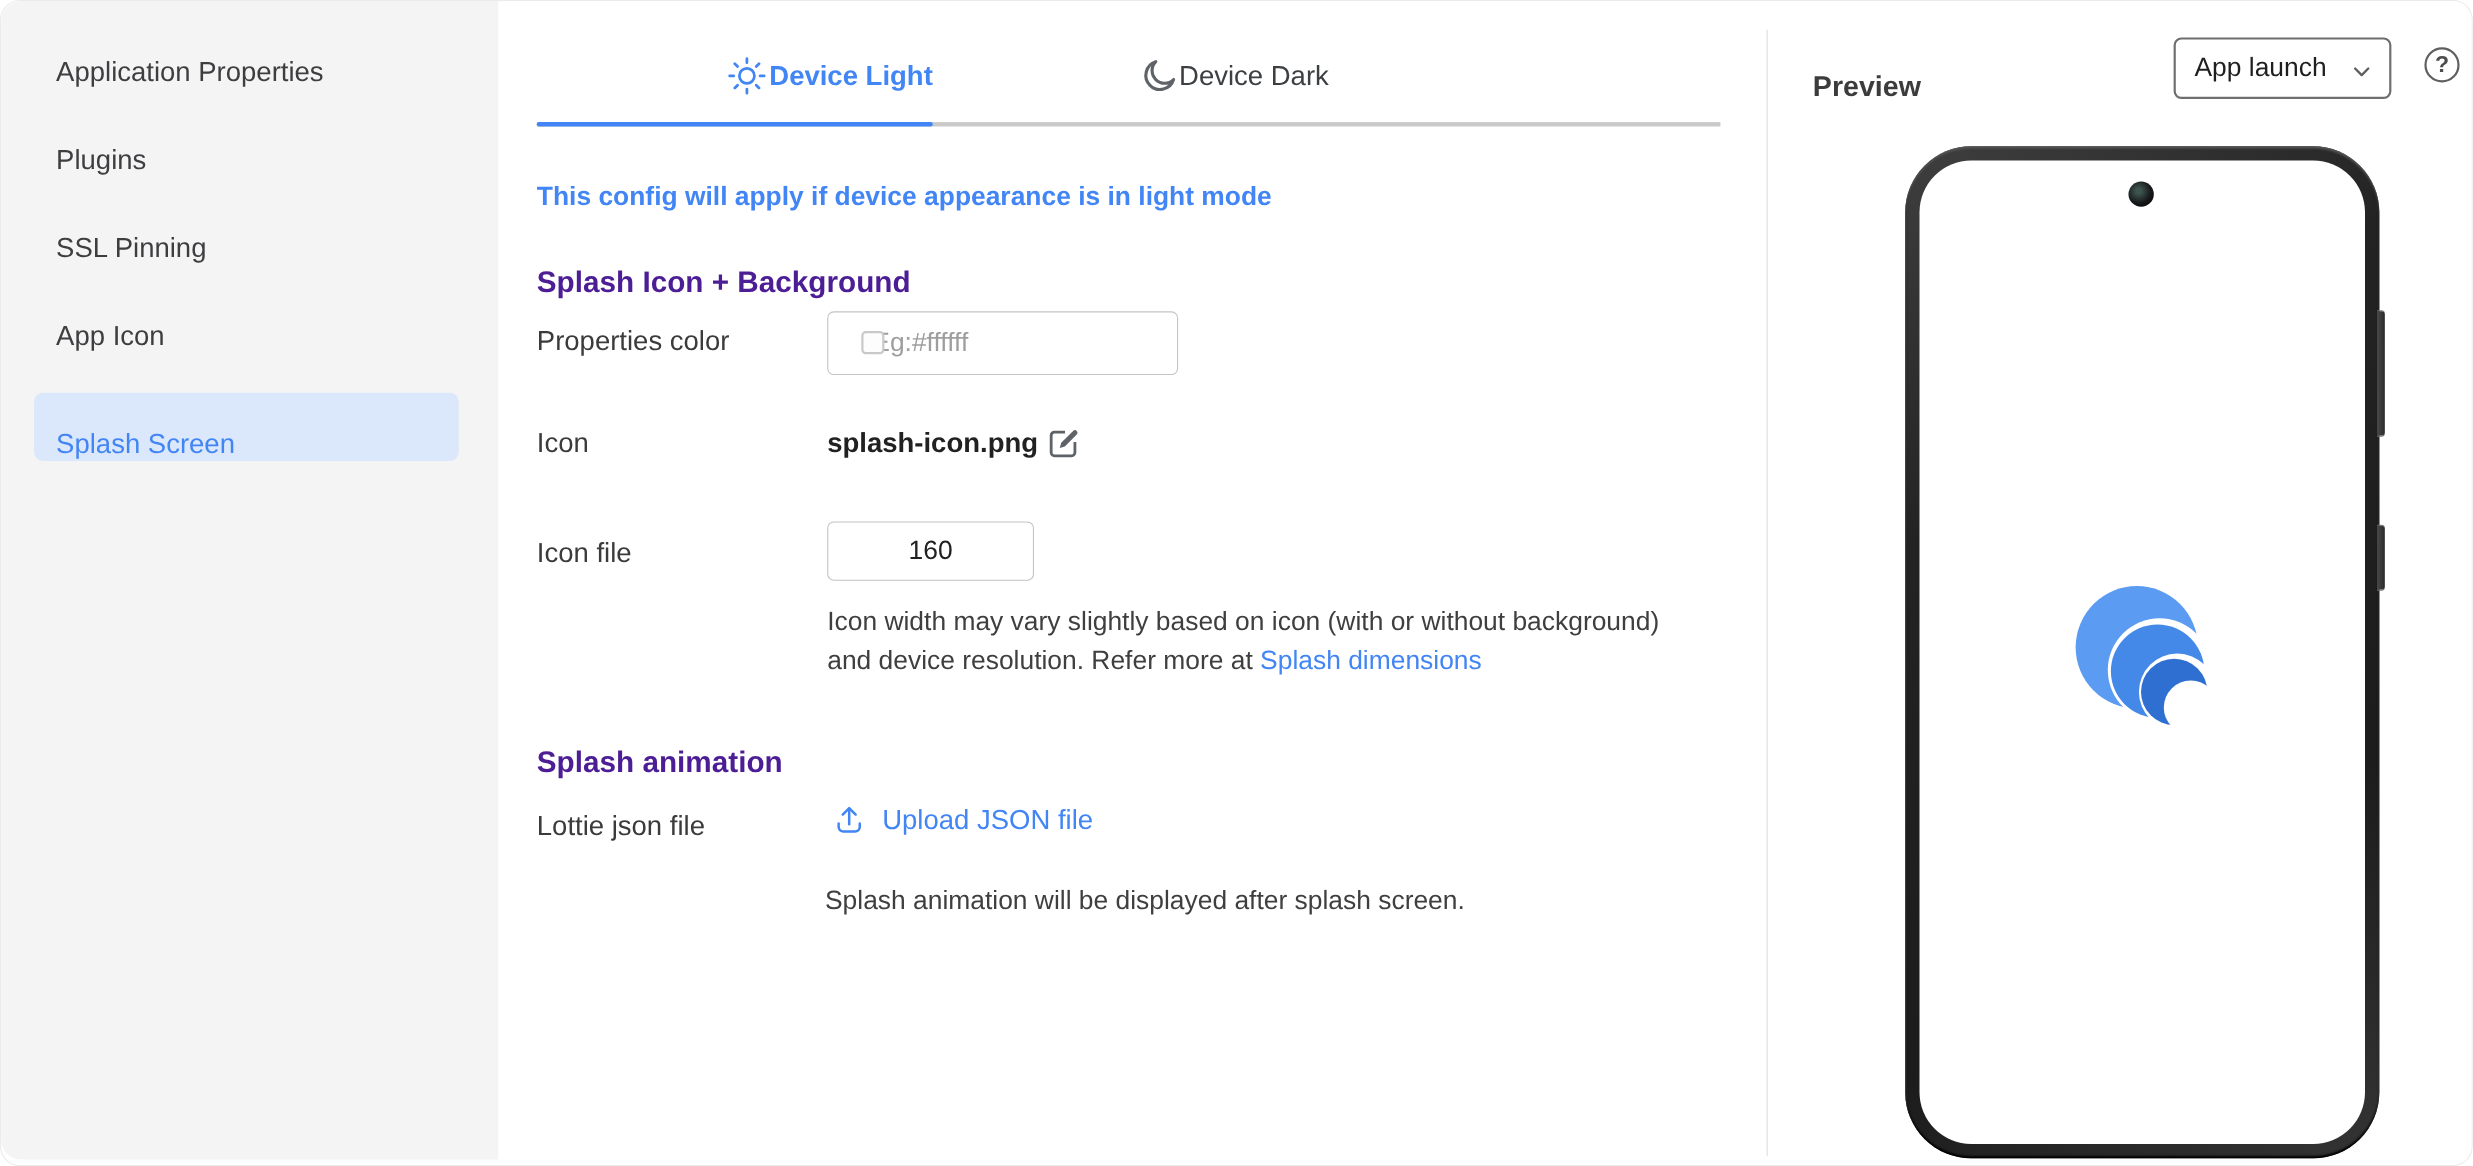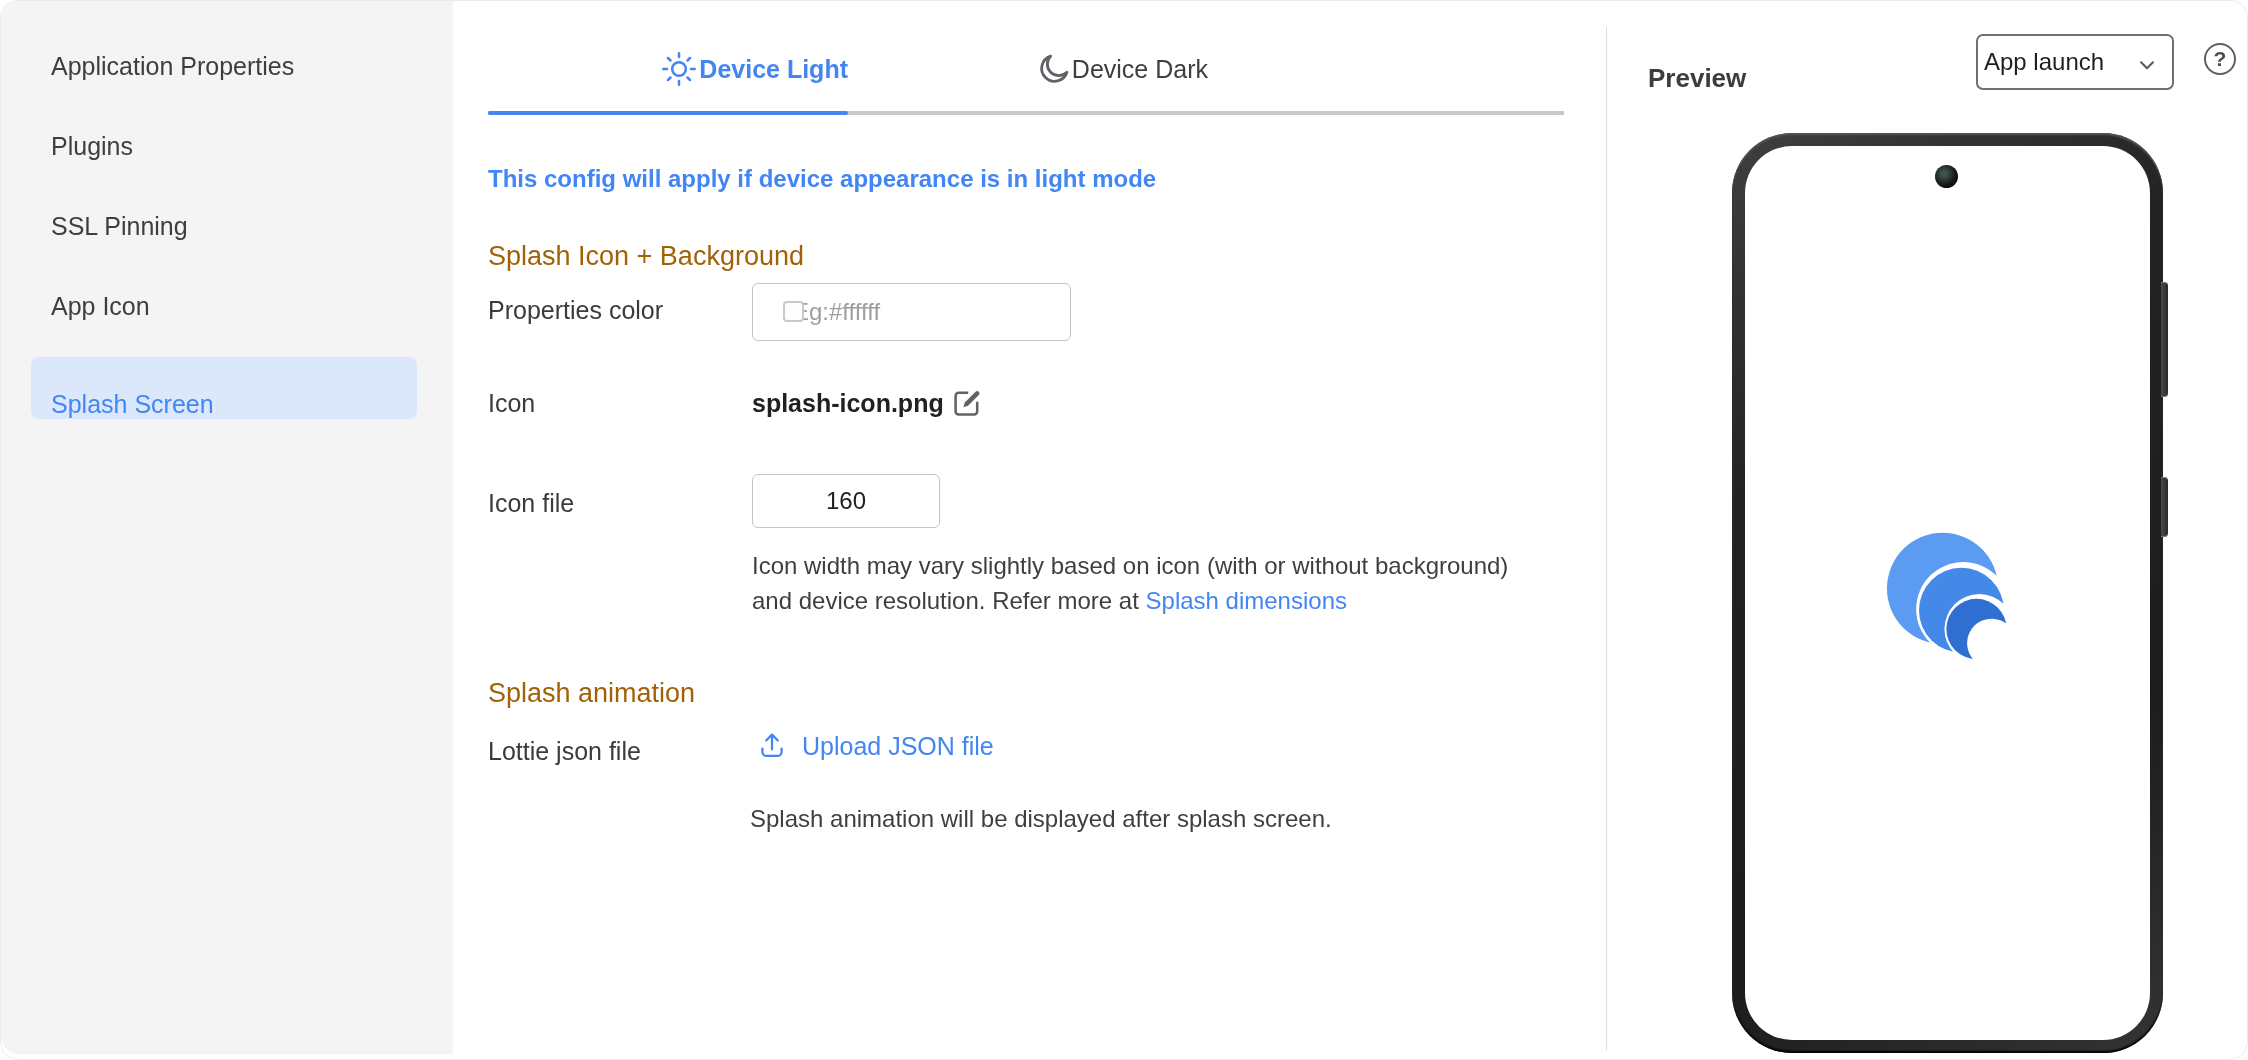--- a/index.html
+++ b/index.html
@@ -16,21 +16,21 @@
   
   .main{position:absolute;left:487px;top:0;width:1076px;height:1060px;}
   .tabbar{position:absolute;left:0;top:30px;width:1076px;height:80px;display:flex;}
   .tab{width:360px;height:76px;display:flex;align-items:center;justify-content:flex-end;cursor:pointer;}
   .tab .tlabel{font-size:25px;font-weight:700;color:#4285f4;}
   .tab.inactive .tlabel{color:#3c4043;font-weight:500;}
   .tab svg{display:block;}
   .tabline{position:absolute;left:0;top:110px;width:1076px;height:4px;background:#c9c9c9;}
   .tabline-active{position:absolute;left:0;top:110px;width:360px;height:4px;background:#4285f4;border-radius:2px;}
   .info{position:absolute;left:0;top:140px;font-size:24px;color:#4285f4;font-weight:bold;}
-  .h-section{position:absolute;left:0;font-size:27px;font-weight:400;color:#a16207;}
+  .h-section{position:absolute;left:0;font-size:27px;font-weight:700;color:#4c1d95;}
   .h1{top:218px;}
   .h2{top:655px;}
   .flabel{position:absolute;left:0;font-size:25px;color:#3b3b3b;}
   .txt-input{position:absolute;border:1px solid #c4c4c4;border-radius:6px;background:#fff;font-size:24px;color:#212121;outline:none;}
   .bg-input{left:264px;top:282px;width:319px;height:58px;padding-left:40px;}
   .bg-input::placeholder{color:#9e9e9e;}
   .swatch{position:absolute;left:295px;top:300px;width:21px;height:21px;border:2px solid #c9c9c9;border-radius:4px;background:#fdfdfd;cursor:pointer;}
   .filename{position:absolute;left:264px;top:388px;font-size:25px;color:#212121;font-weight:bold;}
   .edit-btn{position:absolute;left:461px;top:384px;width:36px;height:36px;border:none;background:transparent;padding:0;cursor:pointer;}
   .iw-input{left:264px;top:473px;width:188px;height:54px;text-align:center;}
@@ -40,21 +40,21 @@
   .help3{left:262px;top:800px;}
   a.link{color:#4285f4;text-decoration:none;cursor:pointer;}
   .lottie-label{top:736px;}
   .upload-btn{position:absolute;left:268px;top:728px;display:flex;align-items:center;gap:14px;background:transparent;border:none;padding:0;cursor:pointer;}
   .upload-btn .ulabel{font-size:25px;color:#4285f4;}
 
   
   .vdivider{position:absolute;left:1605px;top:26px;width:1px;height:1024px;background:#dddddd;}
   .preview-title{position:absolute;left:1647px;top:36px;font-size:26px;font-weight:700;color:#3c3c3c;}
   .dropdown{position:absolute;left:1975px;top:33px;width:198px;height:56px;border:2px solid #6f6f6f;border-radius:7px;background:#fff;display:flex;align-items:center;cursor:pointer;}
-  .dropdown .dlabel{margin-left:6px;font-size:24px;color:#1f1f1f;}
+  .dropdown .dlabel{margin-left:17px;font-size:24px;color:#1f1f1f;}
   .dropdown svg{position:absolute;right:12px;top:16px;}
   .help-icon{position:absolute;left:2203px;top:42px;width:32px;height:32px;border:2.5px solid #5f5f5f;border-radius:50%;color:#4d4d4d;font-size:21px;font-weight:700;display:flex;align-items:center;justify-content:center;cursor:pointer;}
 
   .phone{position:absolute;left:1731px;top:132px;width:431px;height:920px;border-radius:60px;background:linear-gradient(145deg,#3f3f3f 0%,#232323 30%,#1c1c1c 70%,#343434 100%);box-shadow:inset 0 2px 2px #555, inset 0 -2px 2px #000;}
   .screen{position:absolute;left:13px;top:13px;width:405px;height:894px;background:#fff;border-radius:47px;}
   .camera{position:absolute;left:190px;top:19px;width:23px;height:23px;border-radius:50%;background:radial-gradient(circle at 40% 38%,#3d544e 0 12%,#17181a 55%,#000 100%);}
   .side-btn{position:absolute;left:429px;width:7px;background:linear-gradient(90deg,#4a4a4a,#2a2a2a);border-radius:0 3px 3px 0;box-shadow:0 -1px 0 #777,0 1px 0 #777;}
   .vol{top:150px;height:113px;}
   .pwr{top:345px;height:58px;}
   .logo{position:absolute;left:141px;top:383px;}

